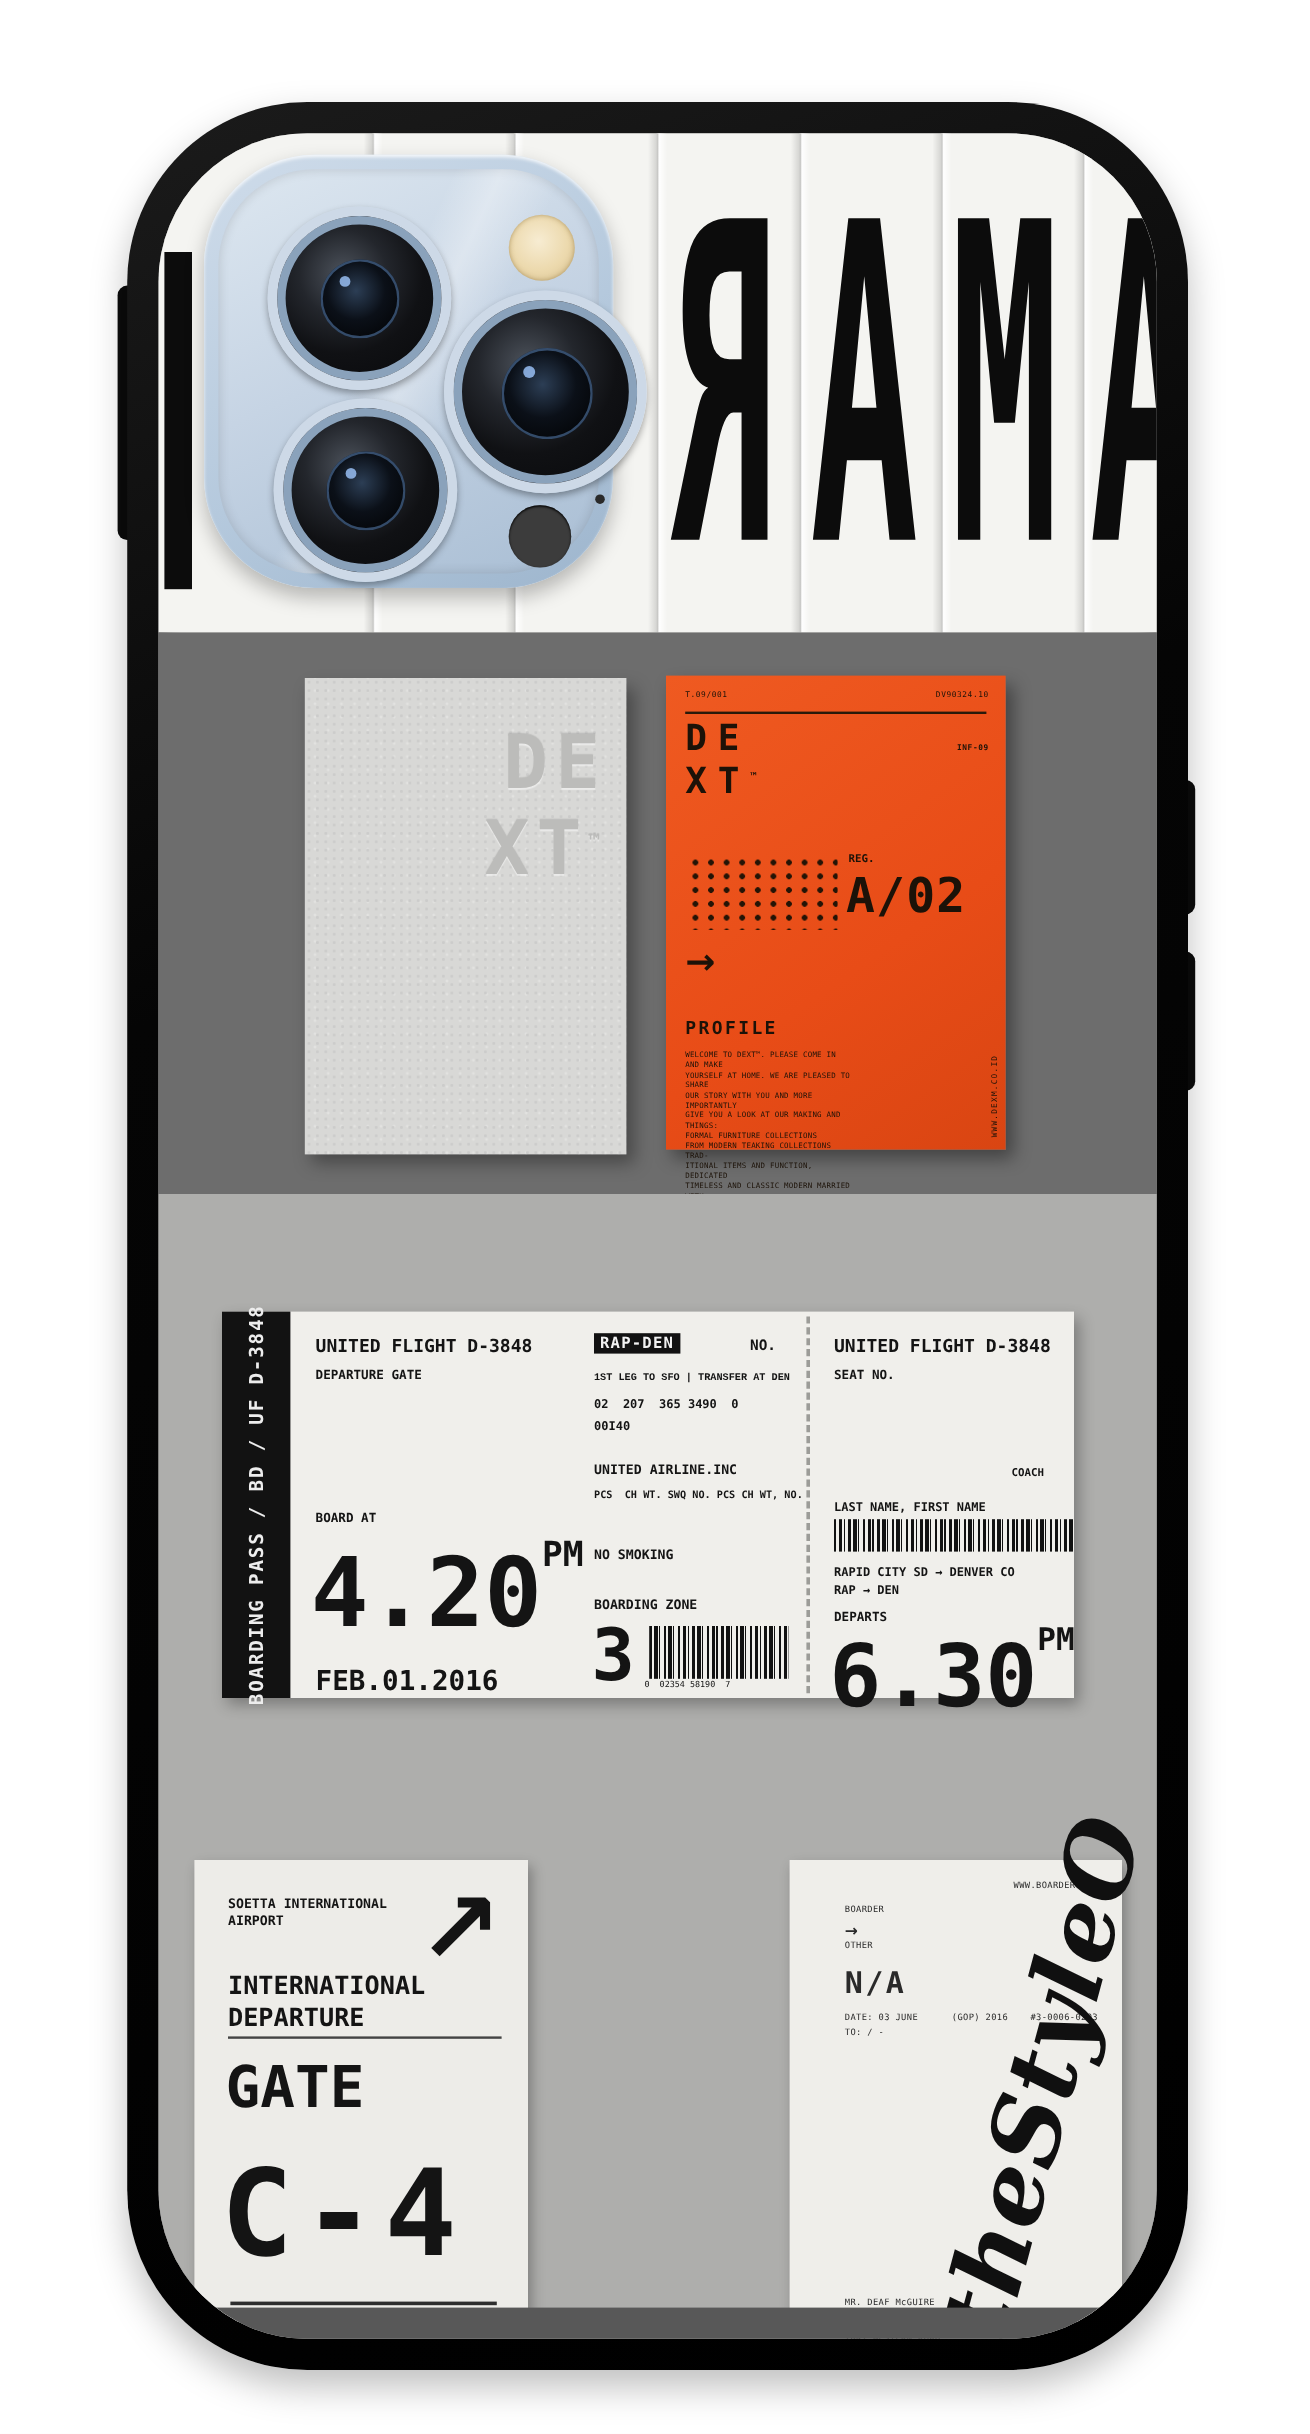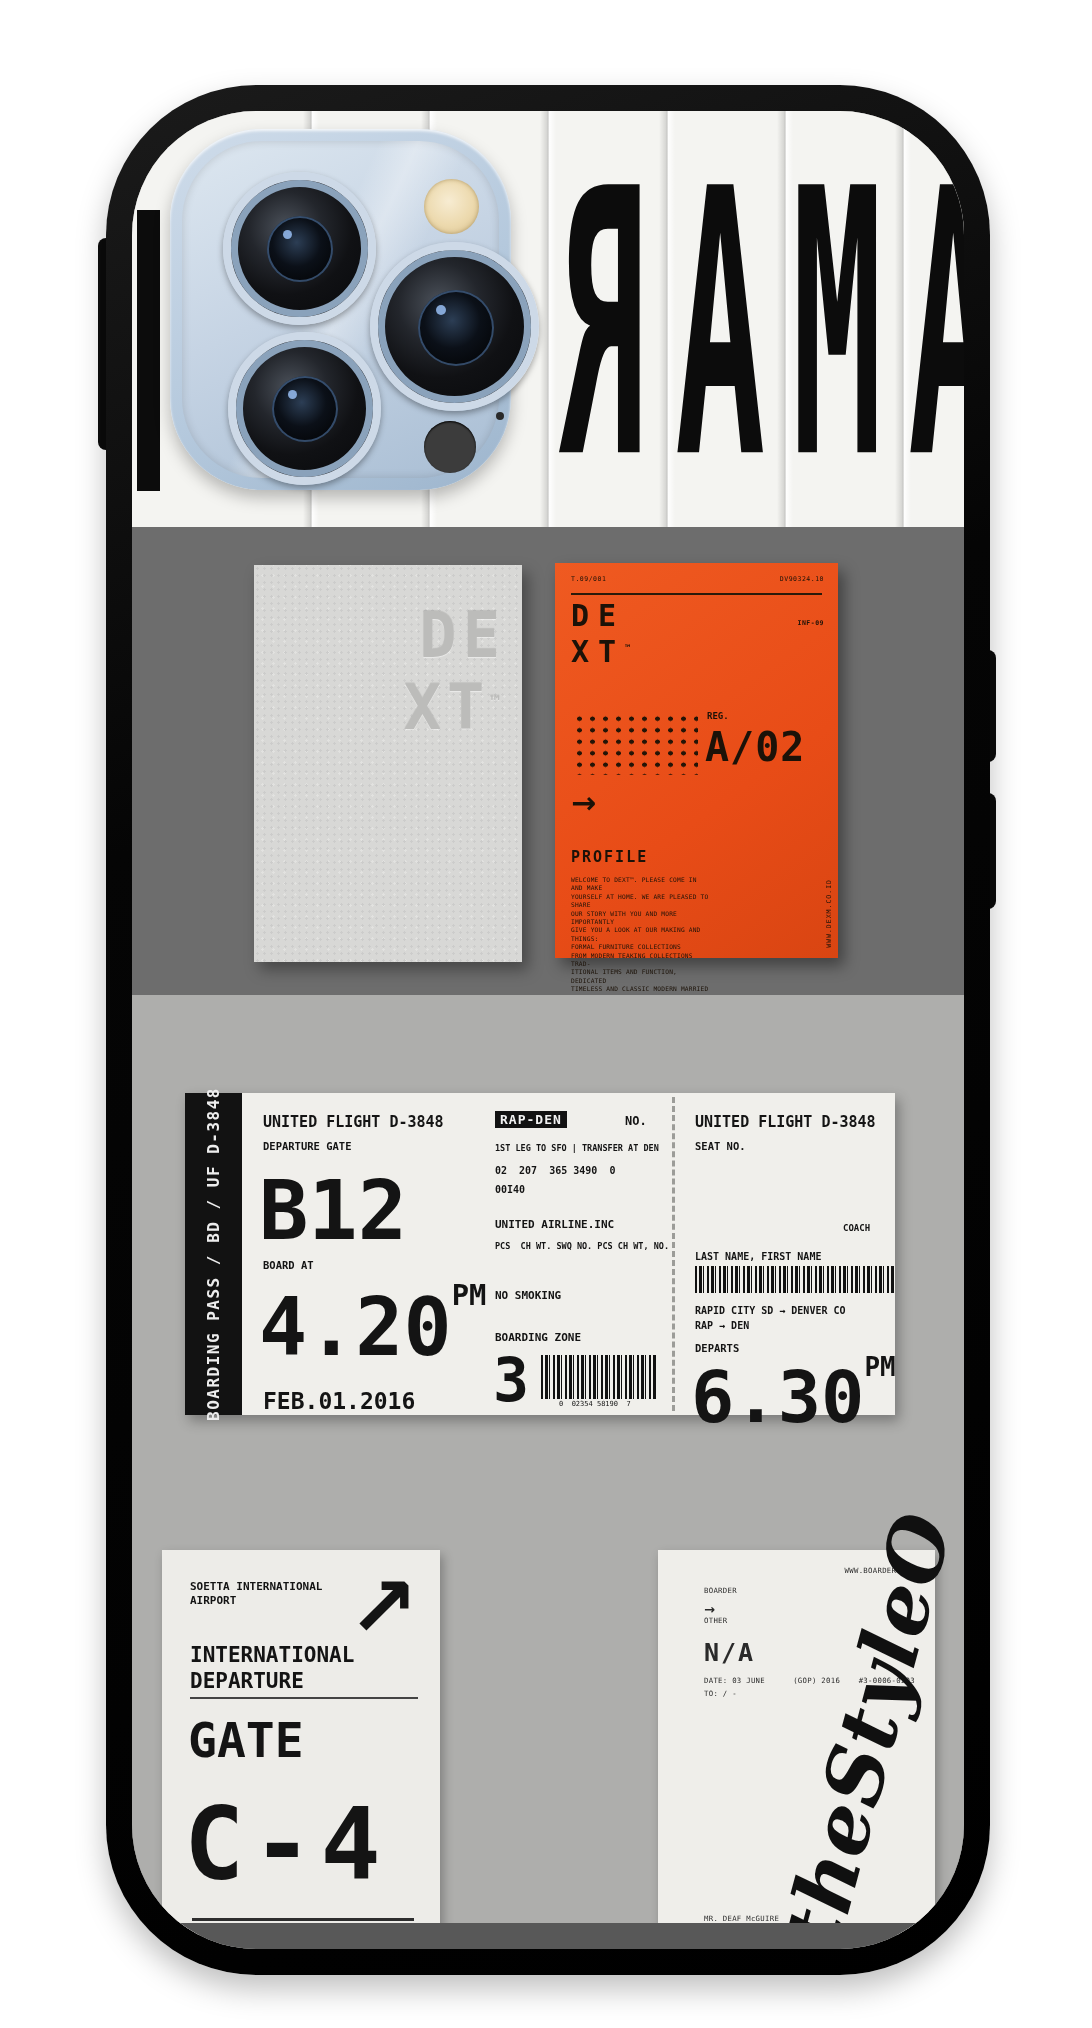--- a/index.html
+++ b/index.html
@@ -198,37 +198,36 @@
 
       <div class="band-light"></div>
 
       <div class="ticket">
         <div class="bp-sidebar">
           <span>BOARDING PASS / BD / UF D-3848</span>
         </div>
 
         <div class="bp bp-b" style="left:78px;top:20px;font-size:15px;">UNITED FLIGHT D-3848</div>
         <div class="bp bp-b" style="left:78px;top:47px;font-size:10.5px;">DEPARTURE GATE</div>
-        <div class="bp bp-b" style="left:74px;top:70px;font-size:82px;">B12</div>
         <div class="bp bp-b" style="left:78px;top:166px;font-size:10.5px;">BOARD AT</div>
         <div class="bp bp-b big-time" style="left:74px;top:188px;font-size:80px;"><span>4.20</span><sup>PM</sup></div>
         <div class="bp bp-b" style="left:78px;top:295px;font-size:23px;">FEB.01.2016</div>
 
         <div class="bp chip" style="left:310px;top:18px;">RAP-DEN</div>
         <div class="bp bp-b" style="left:440px;top:21px;font-size:12px;">NO.</div>
-        <div class="bp" style="left:310px;top:50px;font-size:8.5px;font-weight:bold;">1ST LEG TO SFO | TRANSFER AT DEN</div>
+        <div class="bp" style="left:310px;top:50px;font-size:8.5px;font-weight:bold;font-family:Liberation Mono, monospace;">1ST LEG TO SFO | TRANSFER AT DEN</div>
         <div class="bp" style="left:310px;top:72px;font-size:10px;font-weight:bold;">02  207  365 3490  0</div>
         <div class="bp" style="left:310px;top:91px;font-size:10px;font-weight:bold;">00I40</div>
         <div class="bp bp-b" style="left:310px;top:125px;font-size:11px;">UNITED AIRLINE.INC</div>
         <div class="bp" style="left:310px;top:148px;font-size:8.5px;font-weight:bold;">PCS  CH WT. SWQ NO. PCS CH WT, NO.</div>
         <div class="bp bp-b" style="left:310px;top:196px;font-size:11px;">NO SMOKING</div>
         <div class="bp bp-b" style="left:310px;top:238px;font-size:11px;">BOARDING ZONE</div>
         <div class="bp bp-b" style="left:308px;top:252px;font-size:60px;">3</div>
         <div class="bp barcode-v" style="left:356px;top:262px;width:116px;height:44px;"></div>
-        <div class="bp" style="left:352px;top:307px;font-size:7px;margin-left:22px;">0  02354 58190  7</div>
+        <div class="bp" style="left:352px;top:307px;font-size:7px;">0  02354 58190  7</div>
 
         <div class="perf"></div>
 
         <div class="bp bp-b" style="left:510px;top:20px;font-size:15px;">UNITED FLIGHT D-3848</div>
         <div class="bp bp-b" style="left:510px;top:47px;font-size:10.5px;">SEAT NO.</div>
         <div class="bp" style="left:658px;top:130px;font-size:9px;font-weight:bold;">COACH</div>
         <div class="bp" style="left:510px;top:158px;font-size:10px;font-weight:bold;">LAST NAME, FIRST NAME</div>
         <div class="bp barcode-v" style="left:510px;top:173px;width:200px;height:27px;"></div>
         <div class="bp" style="left:510px;top:212px;font-size:10px;font-weight:bold;">RAPID CITY SD → DENVER CO</div>
         <div class="bp" style="left:510px;top:227px;font-size:10px;font-weight:bold;">RAP → DEN</div>

